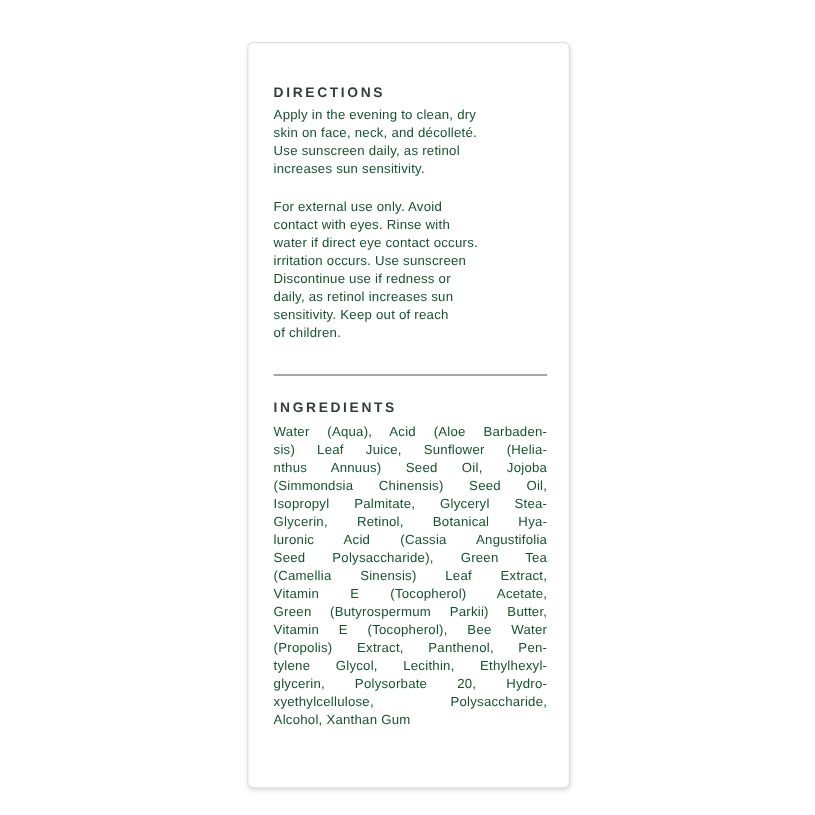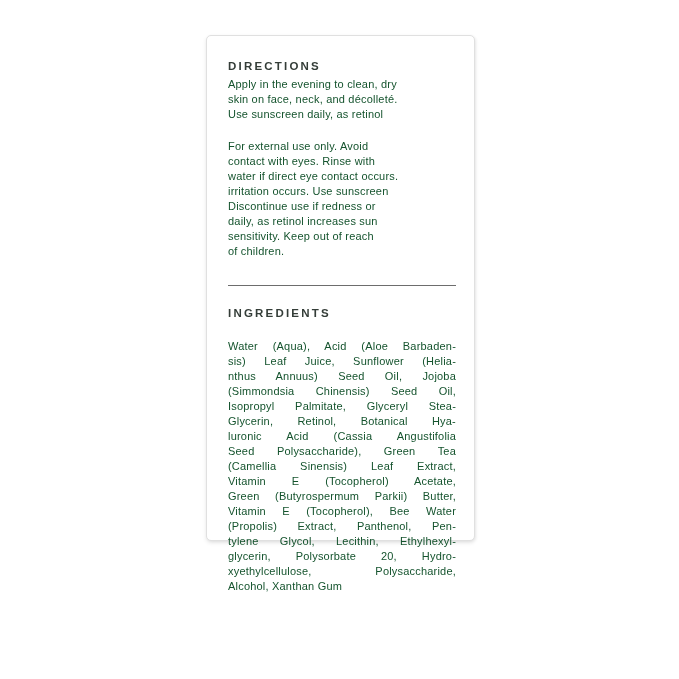--- a/index.html
+++ b/index.html
@@ -15,27 +15,27 @@
     position: relative;
     width: 679px;
     height: 679px;
     background: #ffffff;
   }
   .panel {
     position: absolute;
     left: 206px;
     top: 35px;
     width: 269px;
-    height: 506px;
+    height: 622px;
     box-sizing: border-box;
     background: #ffffff;
     border: 1px solid #e0e0e0;
     border-radius: 5px;
     box-shadow: 0 2px 4px rgba(0,0,0,0.09), 1px 1px 3px rgba(0,0,0,0.05);
-    padding: 24px 18px 0 21px;
+    padding: 36px 18px 0 21px;
   }
   .section-heading {
     margin: 0 0 4px 0;
     font-size: 11.5px;
     line-height: 13px;
     font-weight: bold;
     letter-spacing: 2.2px;
     color: #343d38;
   }
   .para {
@@ -51,21 +51,21 @@
   .para-usage {
     margin-bottom: 17px;
   }
   .divider {
     border: 0;
     border-top: 1px solid #6d6d6d;
     height: 0;
     margin: 26px 0 21px 0;
   }
   .ingredients-heading {
-    margin-bottom: 19px;
+    margin-bottom: 6px;
   }
   .ingredients .line {
     text-align: justify;
     text-align-last: justify;
   }
   .ingredients .line:last-child {
     text-align-last: left;
   }
 </style>
 </head>
@@ -73,20 +73,21 @@
 
 <div class="stage">
   <section class="panel">
 
     <h2 class="section-heading">DIRECTIONS</h2>
 
     <div class="para para-usage">
         <div class="line">Apply in the evening to clean, dry</div>
         <div class="line">skin on face, neck, and décolleté.</div>
         <div class="line">Use sunscreen daily, as retinol</div>
+        <div class="line">increases sun sensitivity.</div>
       </div>
 
     <div class="para para-warning">
         <div class="line">For external use only. Avoid</div>
         <div class="line">contact with eyes. Rinse with</div>
         <div class="line">water if direct eye contact occurs.</div>
         <div class="line">irritation occurs. Use sunscreen</div>
         <div class="line">Discontinue use if redness or</div>
         <div class="line">daily, as retinol increases sun</div>
         <div class="line">sensitivity. Keep out of reach</div>

